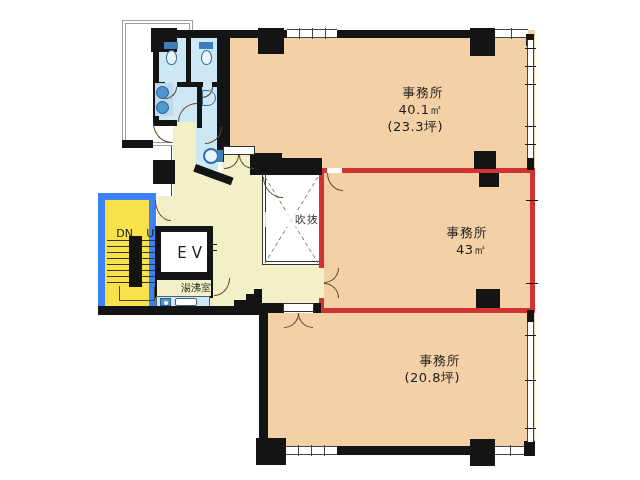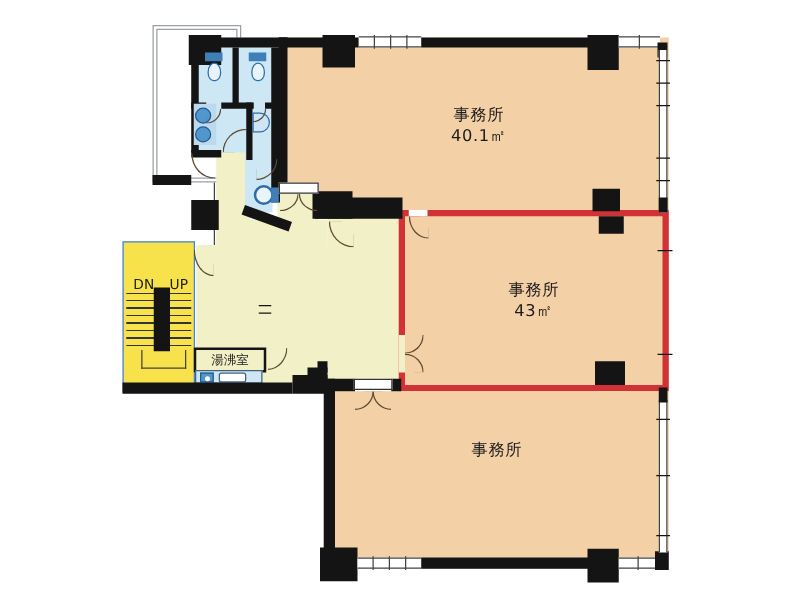--- a/index.html
+++ b/index.html
@@ -8,21 +8,21 @@
   .abs{position:absolute;box-sizing:border-box;}
   .w{background:#141414;}
   .cream{background:#f1f0c6;}
   .peach{background:#f3d0a5;}
   .blue{background:#cde7f5;}
   .win{background:#fff;border-top:1px solid #444;border-bottom:1px solid #444;}
   .winv{background:#fff;border-left:1px solid #444;border-right:1px solid #444;}
   .tickv{position:absolute;width:1px;background:#444;top:-2px;bottom:-2px;}
   .tickh{background:#141414;height:1px;}
   .arc{border:0 solid #5d4a33;}
-  .label{color:#1c1c1c;text-align:center;font-weight:500;}
+  .label{color:#1c1c1c;text-align:right;font-weight:500;}
   .rlabel{font-size:13px;line-height:17px;letter-spacing:0.5px;}
   .door-lintel{background:#fff;border:1px solid #333;}
   .fix{border:1px solid #2f6da8;}
 </style>
 </head>
 <body>
 
 <div id="canvas">
 
   <div class="abs" style="left:122px;top:20px;width:71px;height:126px;border:1px solid #9aa0a6;">
@@ -68,46 +68,57 @@
   <div class="abs fix" style="left:166px;top:50px;width:11px;height:15px;background:#e8f3fb;border-radius:50% 50% 45% 45%;"></div>
   <div class="abs" style="left:199px;top:42px;width:14px;height:7px;background:#3f7fb8;"></div>
   <div class="abs fix" style="left:201px;top:50px;width:11px;height:15px;background:#e8f3fb;border-radius:50% 50% 45% 45%;"></div>
   <div class="abs" style="left:155px;top:83px;width:18px;height:33px;background:#bcd9ee;"></div>
   <div class="abs" style="left:156px;top:86px;width:13px;height:13px;background:#4f97cc;border:1px solid #255a8c;border-radius:50%;"></div>
   <div class="abs" style="left:156px;top:101px;width:13px;height:13px;background:#4f97cc;border:1px solid #255a8c;border-radius:50%;"></div>
   <div class="abs fix" style="left:202px;top:90px;width:14px;height:16px;background:#cfe4f4;border-radius:0 8px 8px 0;"></div>
   <div class="abs" style="left:203px;top:148px;width:16px;height:16px;border:2px solid #2f6da8;background:#eaf4fb;border-radius:50%;"></div>
   <div class="abs" style="left:217px;top:150px;width:6px;height:12px;background:#3f7fb8;"></div>
 
-  <div class="abs" style="left:98px;top:193px;width:58px;height:121px;background:#f7e24b;border:1px solid #3b82f6;">
+  <div class="abs" style="left:98px;top:193px;width:58px;height:121px;background:#f7e24b;border:7px solid #3b82f6;">
     <div class="abs label" style="left:4px;top:27px;width:24px;font-size:11px;">DN</div>
     <div class="abs label" style="left:32px;top:27px;width:24px;font-size:11px;">UP</div>
     <div class="abs" style="left:2px;top:40px;width:52px;height:46px;background:repeating-linear-gradient(to bottom,#333 0 1px,transparent 1px 6px);"></div>
     <div class="abs w" style="left:24px;top:36px;width:13px;height:51px;"></div>
     <div class="abs" style="left:14px;top:86px;width:36px;height:15px;border:1px solid #444;border-top:none;"></div>
   </div>
 
+  <div class="abs" style="left:155px;top:226px;width:58px;height:52px;background:#fff;border:6px solid #141414;">
+    <div class="abs label" style="left:0;right:0;top:12px;font-size:15px;letter-spacing:5px;text-indent:5px;">EV</div>
+  </div>
   <div class="abs tickh" style="left:207px;top:244px;width:10px;"></div>
   <div class="abs tickh" style="left:207px;top:250px;width:10px;"></div>
 
   <div class="abs cream" style="left:155px;top:278px;width:58px;height:20px;border:2px solid #141414;">
     <div class="abs label" style="left:0;right:0;top:1px;font-size:10px;">湯沸室</div>
   </div>
   <div class="abs" style="left:156px;top:296px;width:54px;height:11px;background:#cfe7f4;border:1px solid #44607a;">
     <div class="abs" style="left:3px;top:1px;width:11px;height:8px;background:#4f97cc;border:1px solid #255a8c;">
       <div class="abs" style="left:3px;top:1.5px;width:4px;height:4px;background:#fff;border-radius:50%;"></div>
     </div>
     <div class="abs" style="left:18px;top:1px;width:22px;height:8px;background:#fff;border:1px solid #44607a;border-radius:2px;"></div>
   </div>
 
   <div class="abs w" style="left:98px;top:306px;width:136px;height:9px;"></div>
   <div class="abs w" style="left:234px;top:300px;width:28px;height:15px;"></div>
   <div class="abs w" style="left:246px;top:294px;width:16px;height:12px;"></div>
   <div class="abs w" style="left:254px;top:289px;width:8px;height:9px;"></div>
 
+  <div class="abs" style="left:262px;top:175px;width:57px;height:90px;background:#fff;border-left:1px solid #333;border-bottom:1px solid #333;">
+    <div class="abs" style="left:2px;top:0;bottom:2px;right:0;border-left:1px solid #333;border-bottom:1px solid #333;"></div>
+    <svg width="57" height="90" style="position:absolute;left:0;top:0;">
+      <line x1="2" y1="2" x2="55" y2="88" stroke="#777" stroke-width="1" stroke-dasharray="4,3"></line>
+      <line x1="55" y1="2" x2="2" y2="88" stroke="#777" stroke-width="1" stroke-dasharray="4,3"></line>
+    </svg>
+    <div class="abs label" style="left:0;right:0;top:37px;font-size:11px;letter-spacing:1px;background:rgba(255,255,255,.8);">吹抜</div>
+  </div>
 
   <div class="abs w" style="left:223px;top:30px;width:64px;height:8px;"></div>
   <div class="abs win" style="left:287px;top:29px;width:50px;height:9px;">
     <div class="tickv" style="left:12px;"></div>
       <div class="tickv" style="left:25px;"></div>
       <div class="tickv" style="left:38px;"></div>
   </div>
   <div class="abs w" style="left:337px;top:30px;width:137px;height:8px;"></div>
   <div class="abs w" style="left:258px;top:28px;width:26px;height:26px;"></div>
   <div class="abs w" style="left:470px;top:28px;width:25px;height:28px;"></div>
@@ -162,22 +173,24 @@
   <div class="abs arc" style="left:263px;top:177px;width:20px;height:21px;border-bottom-width:1px;border-left-width:1px;border-bottom-left-radius:100%;"></div>
   <div class="abs arc" style="left:327px;top:173px;width:16px;height:18px;border-bottom-width:1px;border-left-width:1px;border-bottom-left-radius:100%;"></div>
   <div class="abs arc" style="left:324px;top:268px;width:15px;height:15px;border-bottom-width:1px;border-right-width:1px;border-bottom-right-radius:100%;"></div>
   <div class="abs arc" style="left:324px;top:283px;width:15px;height:15px;border-top-width:1px;border-right-width:1px;border-top-right-radius:100%;"></div>
   <div class="abs arc" style="left:284px;top:313px;width:15px;height:15px;border-bottom-width:1px;border-right-width:1px;border-bottom-right-radius:100%;"></div>
   <div class="abs arc" style="left:298px;top:313px;width:15px;height:15px;border-bottom-width:1px;border-left-width:1px;border-bottom-left-radius:100%;"></div>
 
   <div class="abs label rlabel" style="left:323px;top:84px;width:120px;">
     <div>事務所</div>
     <div>40.1㎡</div>
+    <div>(23.3坪)</div>
   </div>
   <div class="abs label rlabel" style="left:367px;top:224px;width:120px;">
     <div>事務所</div>
     <div>43㎡</div>
   </div>
   <div class="abs label rlabel" style="left:335px;top:352px;width:125px;">
     <div>事務所</div>
+    <div>(20.8坪)</div>
   </div>
 
 </div>
 
 </body></html>

